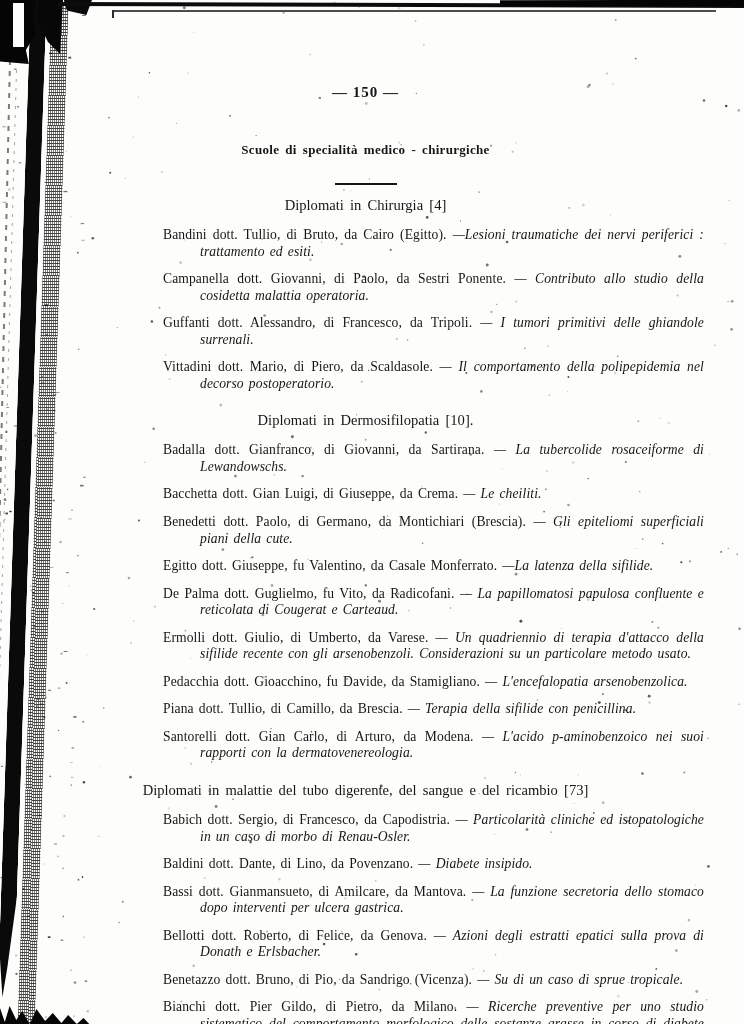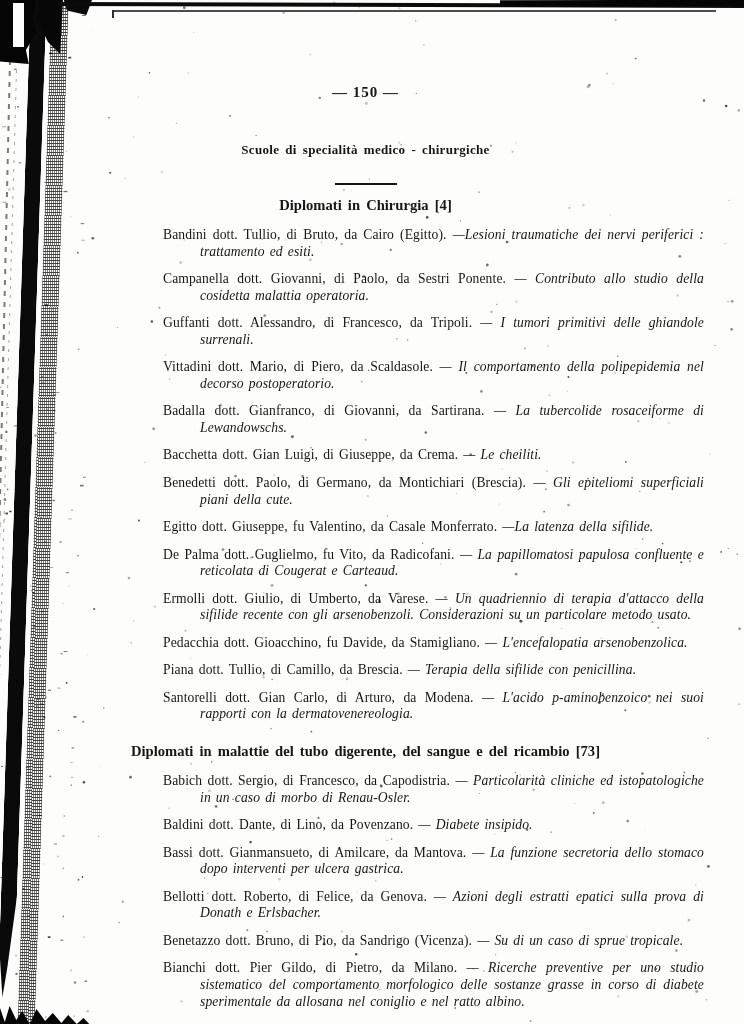--- a/index.html
+++ b/index.html
@@ -90,21 +90,21 @@
   .main-heading {
     margin-top: 41px;
     font-weight: bold; font-size: 13px; letter-spacing: .3px; word-spacing: 2.5px;
   }
   .divider-wrap { transform: translateX(-68px); }
   .divider {
     width: 62px; height: 2px; background: #151515;
     margin: 25px auto 0 auto;
   }
   .sec-heading {
-    font-weight: bold; font-size: 14.6px; word-spacing: 2.5px;
+    font-weight: normal; font-size: 14.6px; word-spacing: 2.5px;
     margin: 20px 0 13px 0;
   }
   #sections > .sec-heading:first-child { margin-top: 12px; }
   .entry {
     margin: 11px;
     font-size: 13.6px;
     line-height: 16.55px;
     text-align: justify;
     word-spacing: 1.6px;
     letter-spacing: .1px;
@@ -138,20 +138,21 @@
     <div class="main-heading center-shift">Scuole di specialità medico - chirurgiche</div>
     <div class="divider-wrap">
       <div class="divider"></div>
     </div>
     <div id="sections">
         <div class="sec-heading center-shift">Diplomati in Chirurgia [4]</div>
         <p class="entry"><span class="ename">Bandini dott. Tullio, di Bruto, da Cairo (Egitto).</span> <span class="ethesis">—Lesioni traumatiche dei nervi periferici : trattamento ed esiti.</span></p>
         <p class="entry"><span class="ename">Campanella dott. Giovanni, di Paolo, da Sestri Ponente.</span> <span class="ethesis">— Contributo allo studio della cosidetta malattia operatoria.</span></p>
         <p class="entry"><span class="ename">Guffanti dott. Alessandro, di Francesco, da Tripoli.</span> <span class="ethesis">— I tumori primitivi delle ghiandole surrenali.</span></p>
         <p class="entry"><span class="ename">Vittadini dott. Mario, di Piero, da Scaldasole.</span> <span class="ethesis">— Il comportamento della polipepidemia nel decorso postoperatorio.</span></p>
+        <div class="sec-heading center-shift">Diplomati in Dermosifilopatia [10].</div>
         <p class="entry"><span class="ename">Badalla dott. Gianfranco, di Giovanni, da Sartirana.</span> <span class="ethesis">— La tubercolide rosaceiforme di Lewandowschs.</span></p>
         <p class="entry"><span class="ename">Bacchetta dott. Gian Luigi, di Giuseppe, da Crema.</span> <span class="ethesis">— Le cheiliti.</span></p>
         <p class="entry"><span class="ename">Benedetti dott. Paolo, di Germano, da Montichiari (Brescia).</span> <span class="ethesis">— Gli epiteliomi superficiali piani della cute.</span></p>
         <p class="entry"><span class="ename">Egitto dott. Giuseppe, fu Valentino, da Casale Monferrato.</span> <span class="ethesis">—La latenza della sifilide.</span></p>
         <p class="entry"><span class="ename">De Palma dott. Guglielmo, fu Vito, da Radicofani.</span> <span class="ethesis">— La papillomatosi papulosa confluente e reticolata di Cougerat e Carteaud.</span></p>
         <p class="entry"><span class="ename">Ermolli dott. Giulio, di Umberto, da Varese.</span> <span class="ethesis">— Un quadriennio di terapia d'attacco della sifilide recente con gli arsenobenzoli. Considerazioni su un particolare metodo usato.</span></p>
         <p class="entry"><span class="ename">Pedacchia dott. Gioacchino, fu Davide, da Stamigliano.</span> <span class="ethesis">— L'encefalopatia arsenobenzolica.</span></p>
         <p class="entry"><span class="ename">Piana dott. Tullio, di Camillo, da Brescia.</span> <span class="ethesis">— Terapia della sifilide con penicillina.</span></p>
         <p class="entry"><span class="ename">Santorelli dott. Gian Carlo, di Arturo, da Modena.</span> <span class="ethesis">— L'acido p-aminobenzoico nei suoi rapporti con la dermatovenereologia.</span></p>
         <div class="sec-heading center-shift">Diplomati in malattie del tubo digerente, del sangue e del ricambio [73]</div>

